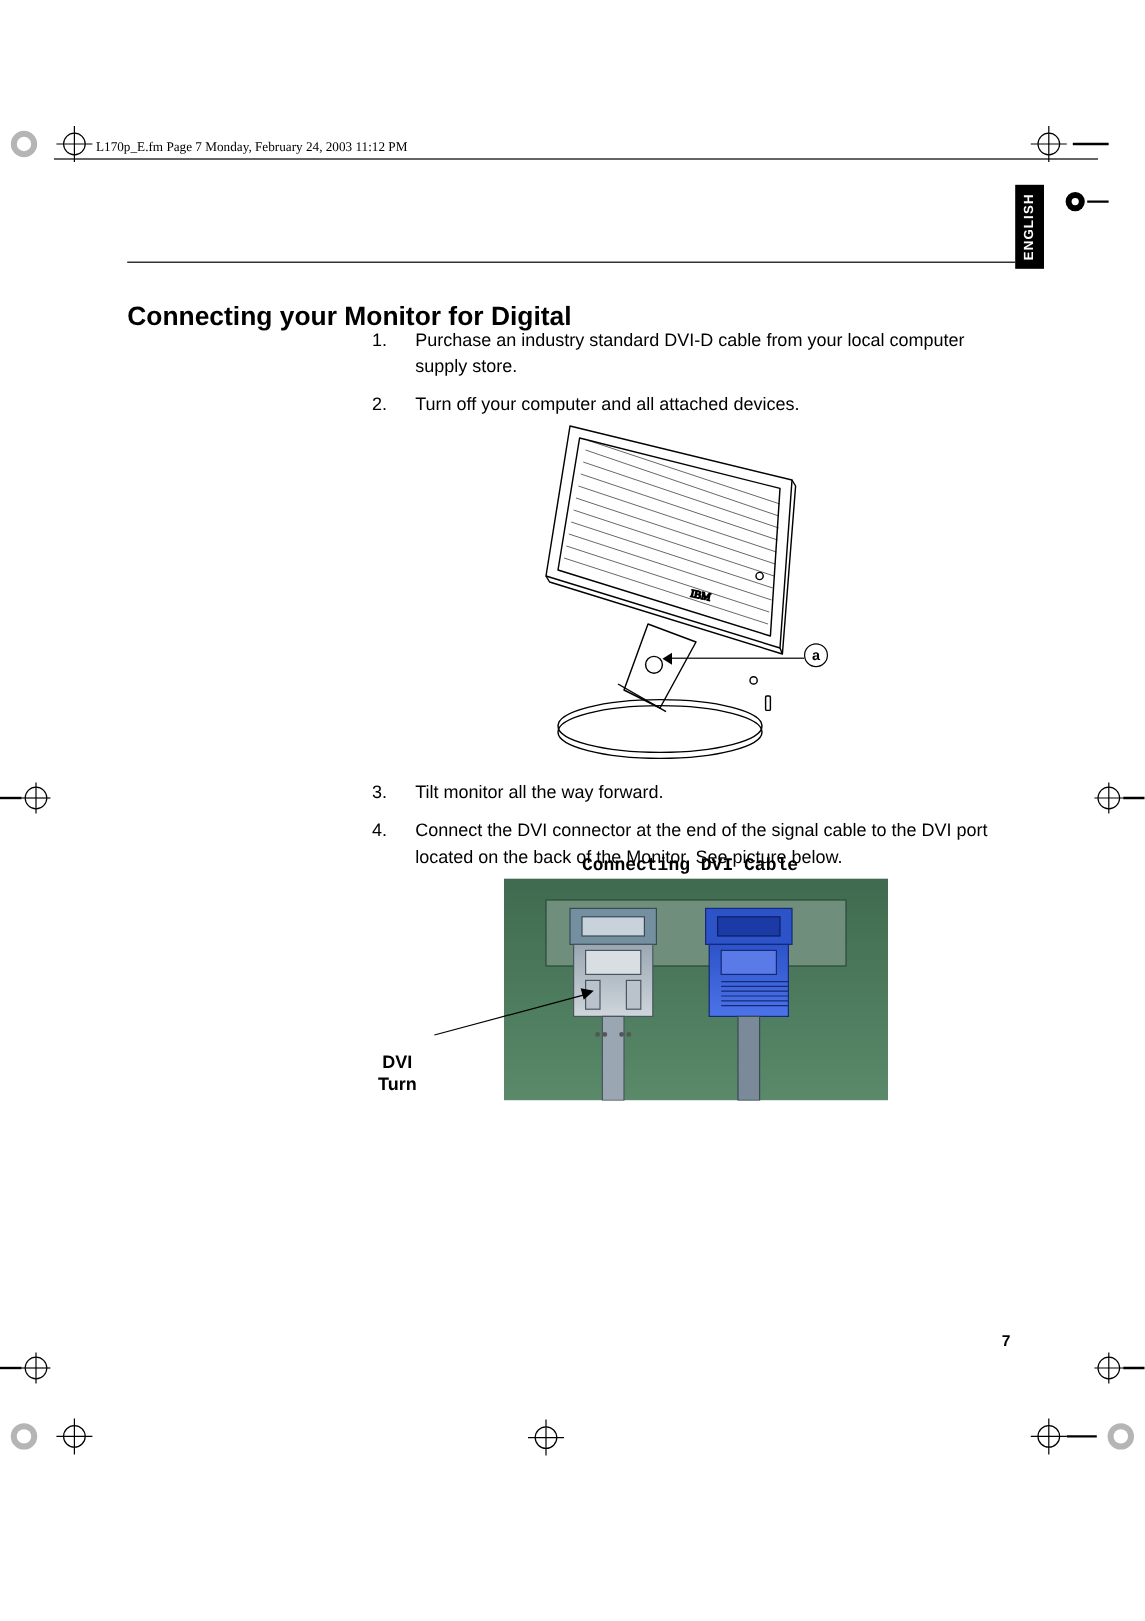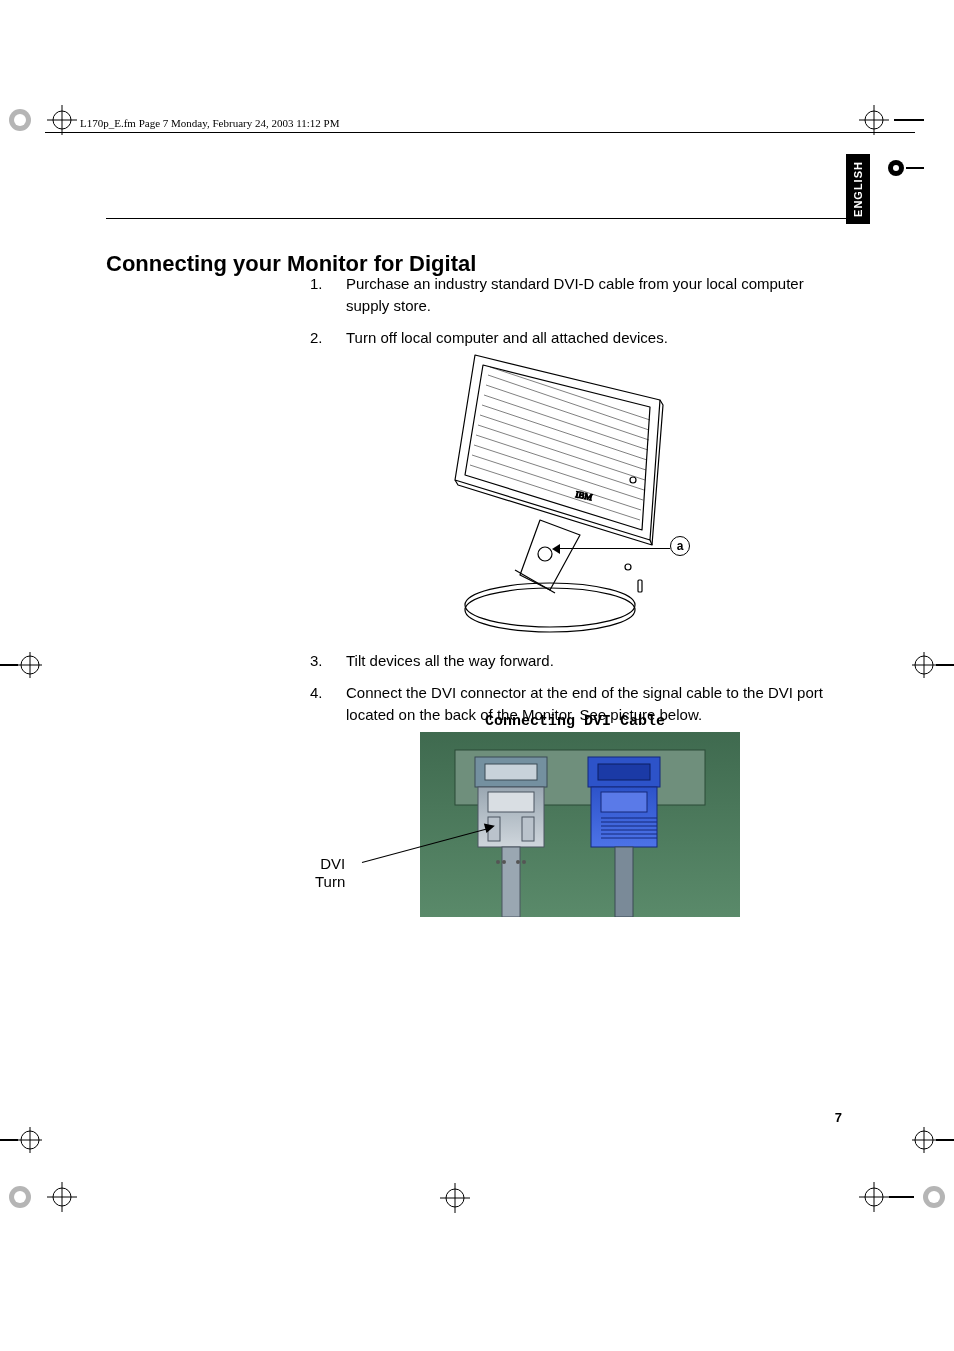--- a/index.html
+++ b/index.html
@@ -34,21 +34,21 @@
   
   .fig1 { position: absolute; left: 420px; top: 345px; width: 290px; height: 300px; }
   .callout-a { position: absolute; left: 670px; top: 536px; width: 20px; height: 20px; border: 1.5px solid #000; border-radius: 50%; font-size: 12px; font-weight: bold; text-align: center; line-height: 18px; }
   .callout-line { position: absolute; left: 555px; top: 548px; width: 115px; height: 1px; background:#000; }
   .callout-arrow { position:absolute; left:552px; top:544px; width:0; height:0; border-right:8px solid #000; border-top:5px solid transparent; border-bottom:5px solid transparent; }
 
   
   .fig2-cap { position: absolute; left: 485px; top: 713px; font-weight: bold; font-size: 15px; font-family: Liberation Mono, monospace; }
   .fig2 { position: absolute; left: 420px; top: 732px; width: 320px; height: 185px; }
 
-  .dvi-label { position: absolute; left: 315px; top: 855px; font-weight: normal; font-size: 15px; line-height: 1.2; text-align:right; }
+  .dvi-label { position: absolute; left: 315px; top: 877px; font-weight: bold; font-size: 15px; line-height: 1.2; text-align:center; }
   .dvi-arrow-line { position:absolute; left:362px; top:862px; width:130px; height:1px; background:#000; transform-origin:left center; transform:rotate(-15deg); }
   .dvi-arrow-head { position:absolute; left:485px; top:822px; width:0; height:0; border-left:10px solid #000; border-top:5px solid transparent; border-bottom:5px solid transparent; transform:rotate(-15deg); }
 
   .page-num { position: absolute; right: 112px; top: 1110px; font-weight: bold; font-size: 13px; }
 </style>
 </head>
 <body>
 <div class="page">
 
 <div class="regmark" style="left:0;top:95px;">
@@ -139,21 +139,21 @@
 
 <div class="lang-tab">
       <span>ENGLISH</span>
     </div>
 
 <div class="sect-rule"></div>
 <h2 class="sect-title">Connecting your Monitor for Digital</h2>
 
 <ol class="olist">
   <li><span class="num">1.</span><span>Purchase an industry standard DVI-D cable from your local computer supply store.</span></li>
-  <li><span class="num">2.</span><span>Turn off local computer and all attached devices.</span></li>
+  <li><span class="num">2.</span><span>Turn off your computer and all attached devices.</span></li>
 </ol>
 
 <div class="fig1">
   <svg width="290" height="300" viewBox="0 0 290 300">
     <g stroke="#000" stroke-width="1.2" fill="none" stroke-linejoin="round">
 
       <path d="M 35 135 L 55 10 L 240 55 L 230 195 Z"></path>
       <path d="M 35 135 L 38 140 L 232 200 L 230 195"></path>
       <path d="M 240 55 L 243 60 L 232 200"></path>
 
@@ -186,21 +186,21 @@
       <circle cx="208" cy="222" r="3"></circle>
       <rect x="218" y="235" width="4" height="12" rx="1"></rect>
     </g>
   </svg>
 </div>
 <div class="callout-line"></div>
 <div class="callout-arrow"></div>
 <div class="callout-a">a</div>
 
 <ol class="olist2">
-  <li><span class="num">3.</span><span>Tilt devices all the way forward.</span></li>
+  <li><span class="num">3.</span><span>Tilt monitor all the way forward.</span></li>
   <li><span class="num">4.</span><span>Connect the DVI connector at the end of the signal cable to the DVI port located on the back of the Monitor. See picture below.</span></li>
 </ol>
 
 <div class="fig2-cap">Connecting DVI Cable</div>
 <div class="fig2">
   <svg width="320" height="185" viewBox="0 0 320 185">
 
     <defs>
       <linearGradient id="g1" x1="0" y1="0" x2="0" y2="1">
         <stop offset="0" stop-color="#3f6a4f"></stop>

